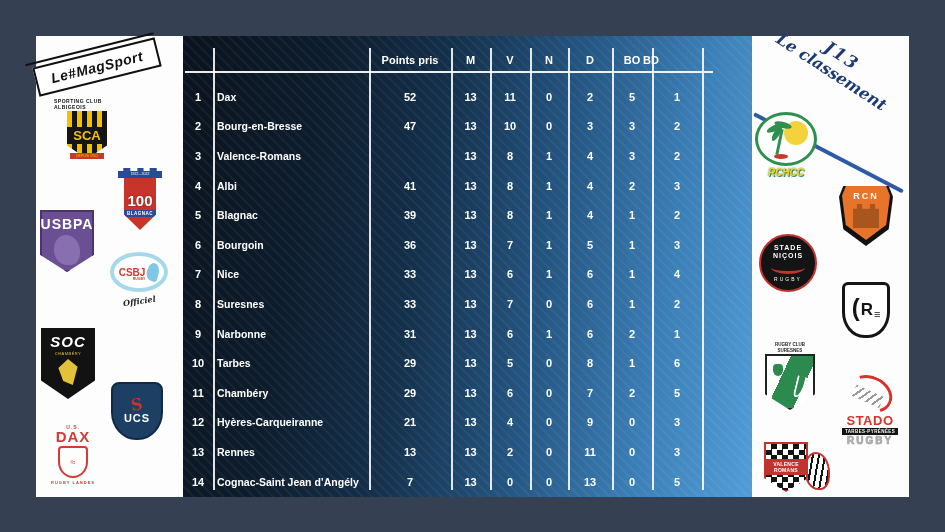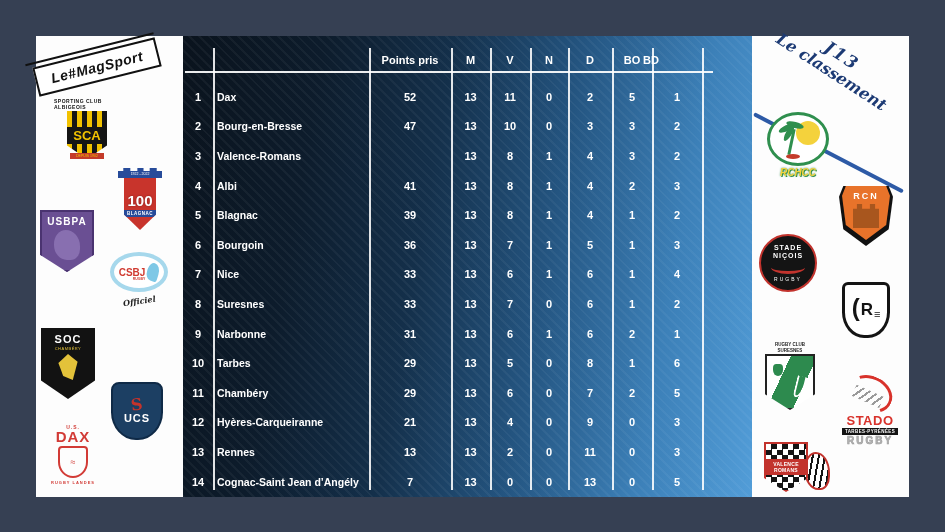--- a/index.html
+++ b/index.html
@@ -49,36 +49,36 @@
   .blagnac .crown{width:44px;height:10px;background:#274b9a;color:#fff;font-size:3.5px;text-align:center;line-height:12px;
     clip-path:polygon(0 100%,0 30%,12% 30%,12% 0,28% 0,28% 30%,44% 30%,44% 0,58% 0,58% 30%,72% 30%,72% 0,88% 0,88% 30%,100% 30%,100% 100%);}
   .blagnac .shield{width:32px;height:52px;background:#c8342c;clip-path:polygon(0 0,100% 0,100% 70%,50% 100%,0 70%);
     display:flex;flex-direction:column;align-items:center;justify-content:center;gap:1px;}
   .blagnac .num{font-size:15px;font-weight:900;color:#fff;text-shadow:0 0 2px #7a1d18;}
   .blagnac .nm{background:#274b9a;color:#fff;font-size:4.5px;font-weight:bold;padding:1px 4px;letter-spacing:.5px;}
   
   .usbpa{left:2px;top:174px;width:58px;}
   .usbpa .shield{width:54px;height:62px;background:#6a4f93;border:2px solid #4a3370;box-sizing:border-box;
     clip-path:polygon(0 0,100% 0,100% 72%,50% 100%,0 72%);display:flex;flex-direction:column;align-items:center;padding-top:4px;}
-  .usbpa .nm{color:#fff;font-weight:900;font-size:10px;letter-spacing:1px;}
+  .usbpa .nm{color:#fff;font-weight:900;font-size:14px;letter-spacing:1px;}
   .usbpa .fig{width:26px;height:30px;border-radius:50% 60% 40% 55%;background:#8d74b5;margin-top:3px;opacity:.85;}
   
   .csbj{left:72px;top:216px;width:62px;}
   .csbj .oval{width:58px;height:40px;border:4px solid #a6d8ec;border-radius:50%;background:#fff;
     display:flex;align-items:center;justify-content:center;gap:2px;box-sizing:border-box;}
   .csbj .nm{color:#d03a30;font-weight:900;font-size:10px;}
   .csbj .sub{color:#d03a30;font-size:3.5px;font-weight:bold;position:absolute;margin-top:14px;}
   .csbj .dolphin{width:12px;height:18px;background:#7ec8e6;border-radius:60% 80% 20% 70%;transform:rotate(18deg);}
   .csbj .off{margin-top:4px;font-family:"DejaVu Serif",serif;font-style:italic;font-weight:bold;
     font-size:8px;color:#222;transform:rotate(-8deg);}
   
   .soc{left:2px;top:292px;width:60px;}
   .soc .shield{width:54px;height:66px;background:#121212;clip-path:polygon(0 0,100% 0,100% 74%,50% 100%,0 74%);
     display:flex;flex-direction:column;align-items:center;padding-top:5px;}
-  .soc .nm{color:#fff;font-weight:900;font-size:11px;letter-spacing:1px;}
+  .soc .nm{color:#fff;font-weight:900;font-size:15px;letter-spacing:1px;font-style:italic;}
   .soc .sub{color:#e3c23a;font-size:4px;letter-spacing:.5px;margin-top:1px;}
   .soc .eagle{width:24px;height:26px;background:#e3c23a;clip-path:polygon(50% 0,90% 30%,70% 100%,30% 85%,10% 35%);margin-top:3px;}
   
   .ucs{left:72px;top:346px;width:58px;}
   .ucs .shield{width:52px;height:58px;background:#1c3f63;border:2px solid #0f2a47;box-sizing:border-box;
     border-radius:8px 8px 48% 48%;display:flex;flex-direction:column;align-items:center;justify-content:center;}
   .ucs .s{color:#c5332b;font-family:"DejaVu Serif",serif;font-weight:bold;font-size:16px;line-height:14px;transform:rotate(-8deg);}
   .ucs .nm{color:#fff;font-weight:900;font-size:11px;letter-spacing:1px;}
   
   .dax{left:8px;top:388px;width:58px;color:#d23b36;}
@@ -88,21 +88,21 @@
     display:flex;align-items:center;justify-content:center;font-size:9px;color:#d23b36;}
   .dax .sub{font-size:4px;font-weight:bold;letter-spacing:1px;margin-top:2px;}
   
   .j13{left:14px;top:8px;width:142px;transform:rotate(33deg);text-align:center;
     font-family:"DejaVu Serif",serif;font-style:italic;color:#1c3a74;font-weight:bold;position:absolute;}
   .j13 .round{font-size:17px;letter-spacing:2px;}
   .j13 .title{font-size:16px;margin-top:0px;white-space:nowrap;}
   .blueline{position:absolute;left:2px;top:76px;width:168px;height:4px;background:#2d5aa6;border-radius:2px;
     transform:rotate(27.5deg);transform-origin:left center;}
   
-  .rchcc{left:14px;top:76px;width:64px;}
+  .rchcc{left:2px;top:76px;width:64px;}
   .rchcc .oval{width:56px;height:48px;border:3px solid #2f8f4e;border-radius:50%;position:relative;background:#fff;overflow:hidden;}
   .rchcc .sun{position:absolute;right:6px;top:6px;width:24px;height:24px;border-radius:50%;background:#f4d23c;}
   .rchcc .trunk{position:absolute;left:20px;top:14px;width:3px;height:26px;background:#2f8f4e;transform:rotate(12deg);}
   .rchcc .frond{position:absolute;width:18px;height:6px;background:#2f8f4e;border-radius:50%;}
   .rchcc .f1{left:8px;top:10px;transform:rotate(-25deg);} .rchcc .f2{left:16px;top:7px;transform:rotate(15deg);}
   .rchcc .f3{left:10px;top:15px;transform:rotate(-60deg);}
   .rchcc .fl{position:absolute;left:16px;bottom:4px;width:14px;height:5px;background:#c43b2a;border-radius:50%;}
   .rchcc .nm{font-style:italic;font-weight:900;font-size:10px;color:#f4d23c;text-shadow:0 0 2px #2f8f4e,1px 1px 0 #2f8f4e;margin-top:1px;}
   
   .rcn{left:84px;top:150px;width:60px;}

